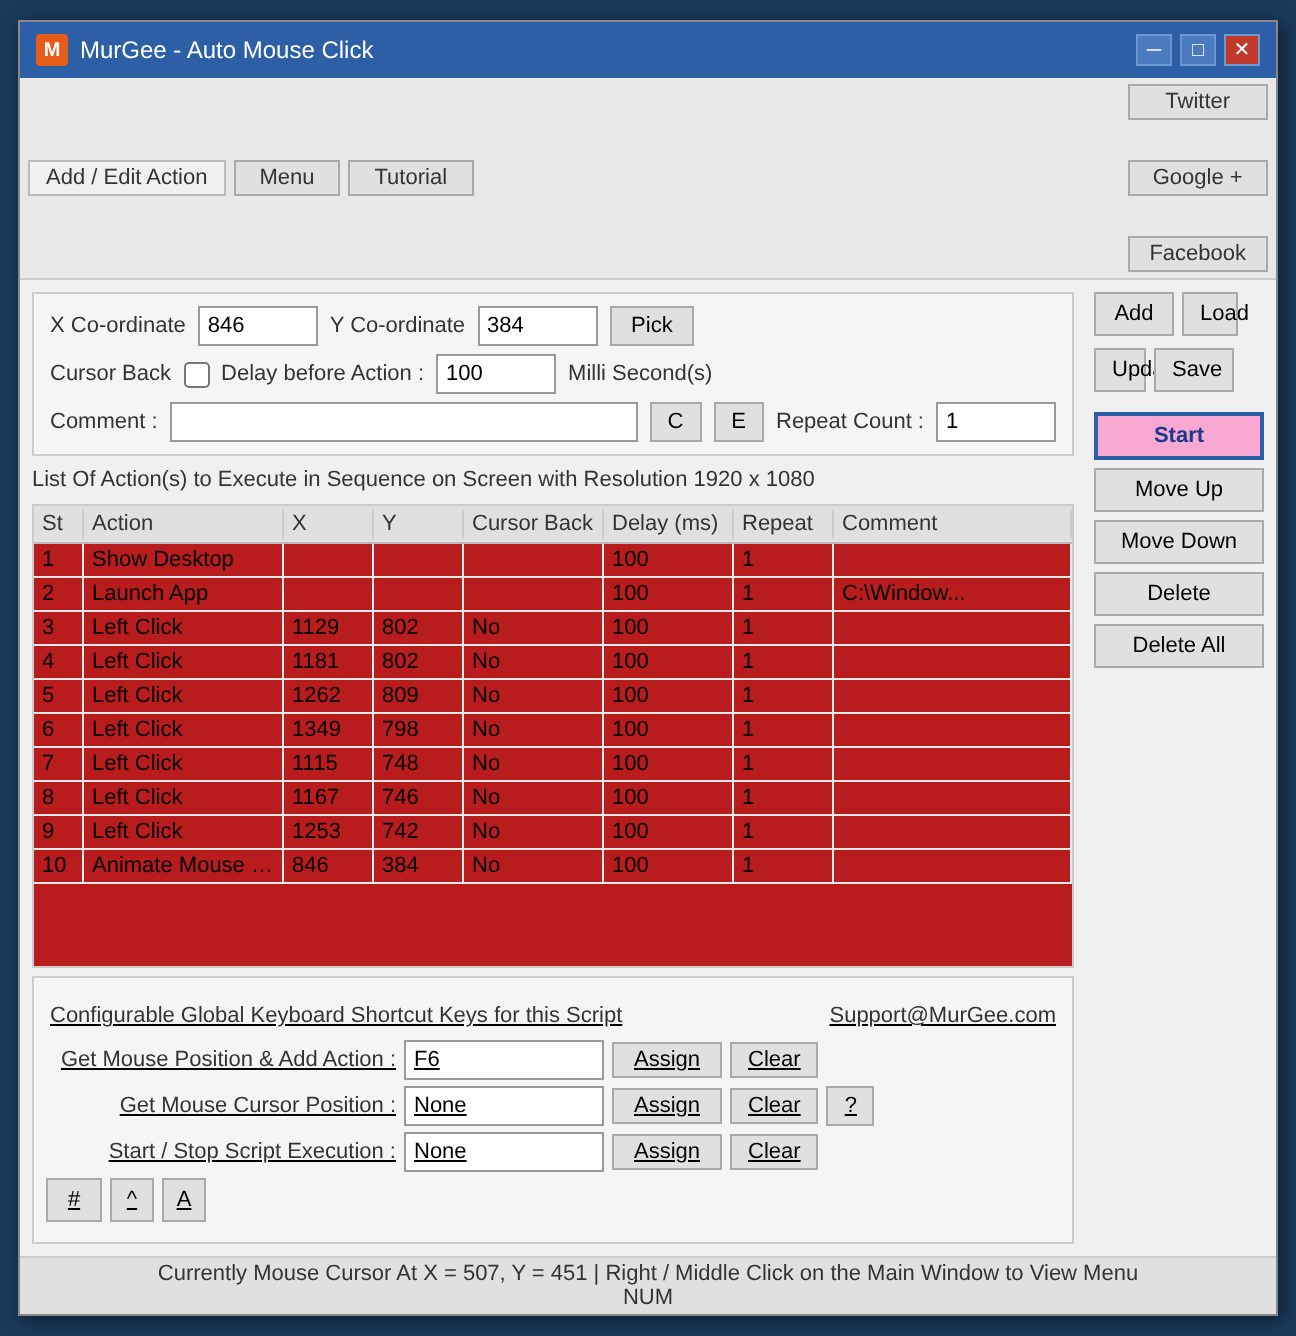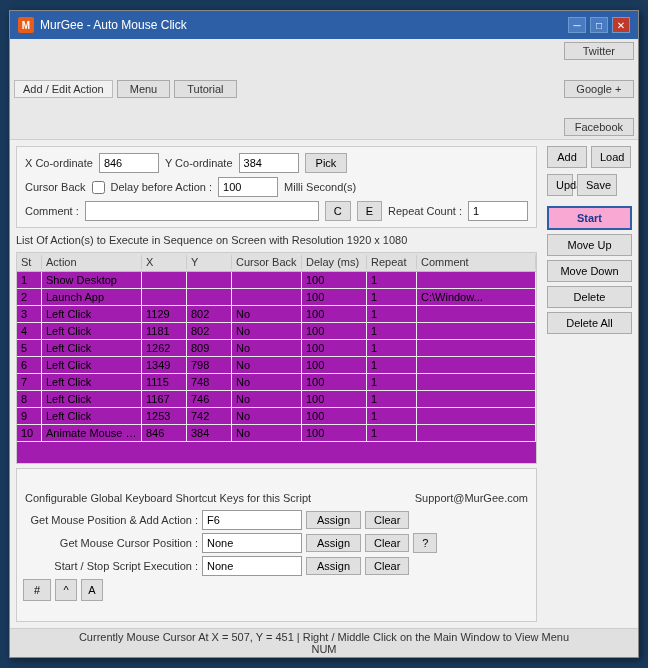--- a/index.html
+++ b/index.html
@@ -198,21 +198,21 @@
     }
     
     .checkbox {
       width: 13px;
       height: 13px;
       cursor: pointer;
     }
     
     .table-section {
       border: 1px solid #ccc;
-      background: #a21caf;
+      background: #b91c1c;
       flex: 1;
       overflow: hidden;
       display: flex;
       flex-direction: column;
     }
     
     .table-header-row {
       background: #e0e0e0;
       border-bottom: 1px solid #bbb;
       padding: 2px 0;
@@ -251,22 +251,23 @@
     .section-label-bar {
       font-size: 11px;
       color: #333;
       padding: 3px 2px;
       display: flex;
       justify-content: space-between;
     }
     
     .keyboard-section {
       border: 1px solid #ccc;
-      padding: 20px 6px;
+      padding: 10px 6px;
       background: #f5f5f5;
+      text-decoration: underline;
     }
     
     .keyboard-row {
       display: flex;
       align-items: center;
       gap: 4px;
       margin: 3px 0;
     }
     
     .keyboard-label {
@@ -581,21 +582,21 @@
           <button class="btn-letter">^</button>
           <button class="btn-letter">A</button>
         </div>
       </div>
 
     </div>
 
     <div class="right-panel">
       <div style="display:flex; gap:4px; margin-bottom:2px;">
         <button class="btn-right" style="width:40px">Add</button>
-        <button class="btn-right" style="width:40px">Load</button>
+        <button class="btn-right" style="width:28px">Load</button>
       </div>
       <div style="display:flex; gap:4px; margin-bottom:6px;">
         <button class="btn-right" style="width:26px">Update</button>
         <button class="btn-right" style="width:40px">Save</button>
       </div>
       <button class="btn-right primary">Start</button>
       <button class="btn-right">Move Up</button>
       <button class="btn-right">Move Down</button>
       <button class="btn-right">Delete</button>
       <button class="btn-right">Delete All</button>

